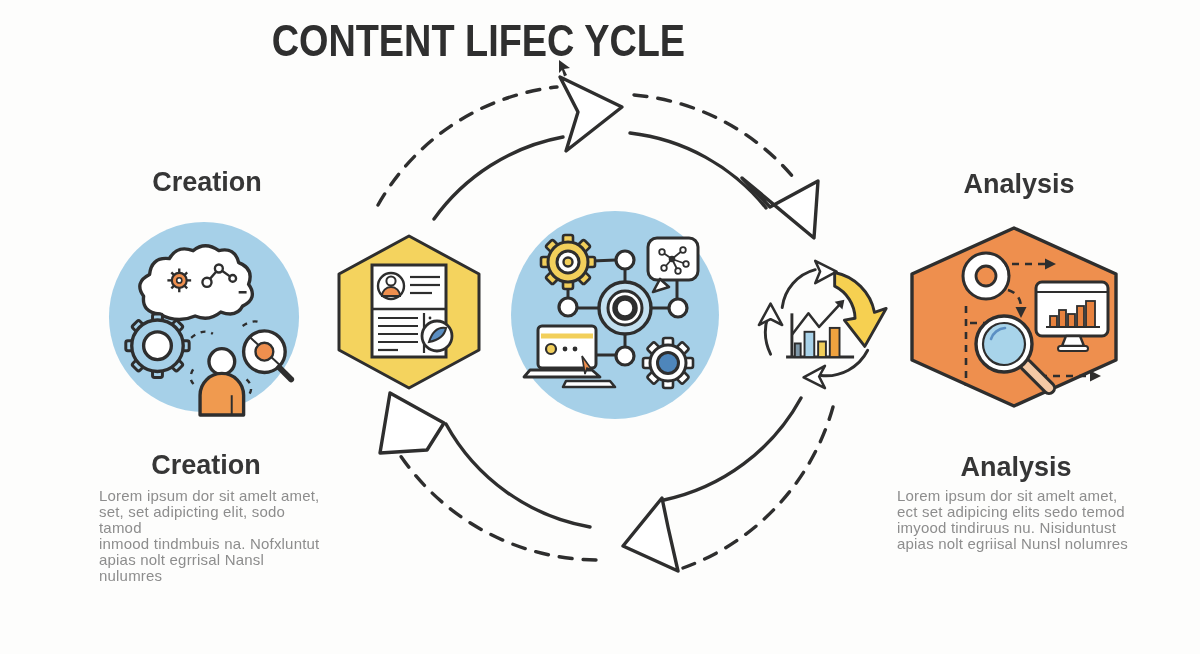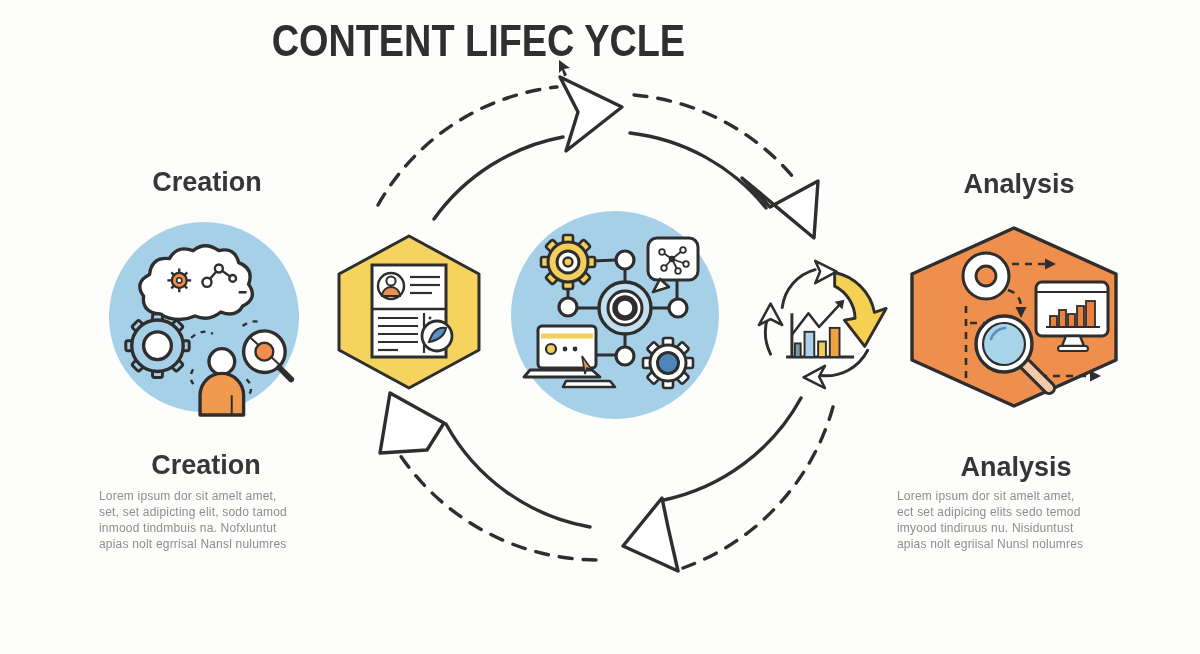--- a/index.html
+++ b/index.html
@@ -10,21 +10,21 @@
   .abs{position:absolute;}
   .title{
     left:0;top:16px;width:956px;text-align:center;
     font-size:44px;font-weight:700;color:#2f2f2f;letter-spacing:0px;
   }
   .title span{display:inline-block;transform:scaleX(.86);white-space:pre;}
   .stage-heading{
     font-size:27px;font-weight:700;color:#363636;text-align:center;
   }
   .stage-body{
-    font-size:12px;line-height:16px;color:#8d8d8d;white-space:pre-line;
+    font-size:15px;line-height:16px;color:#8d8d8d;white-space:pre-line;
     text-align:left;letter-spacing:.2px;
   }
   svg{display:block;}
   .z0{z-index:1}.z1{z-index:2}.z2{z-index:3}
 </style>
 </head>
 <body>
 
 <div class="canvas">
 

